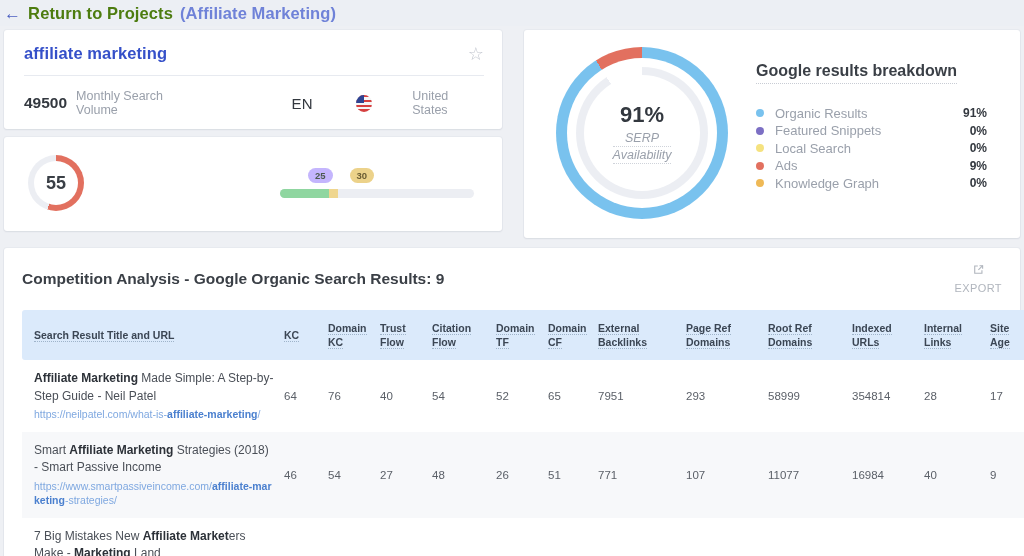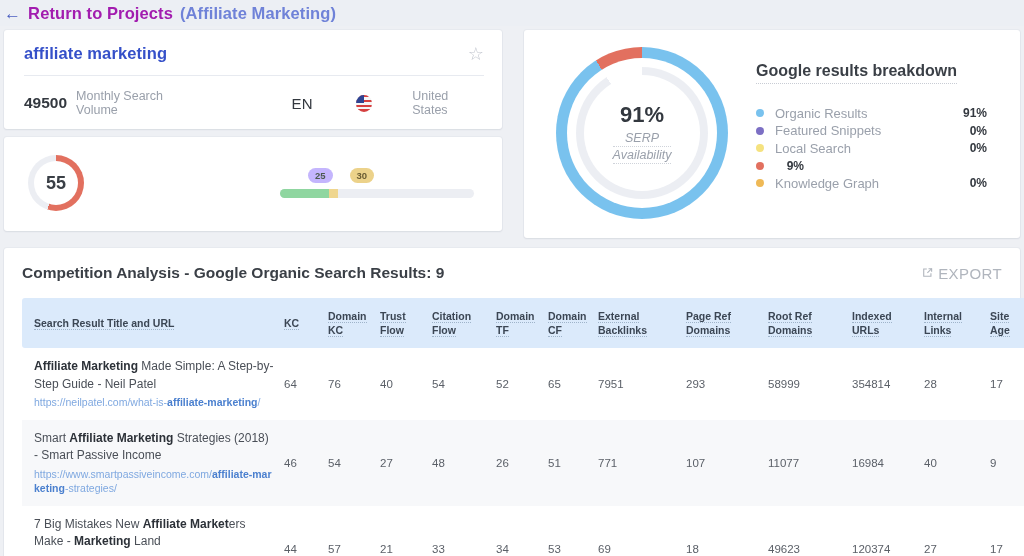--- a/index.html
+++ b/index.html
@@ -24,21 +24,21 @@
   .back-link {
     display: flex; align-items: center; gap: 7px;
     color: #4a5ec0;
     font-size: 16.5px;
     font-weight: bold;
     letter-spacing: .1px;
     cursor: pointer;
     white-space: nowrap;
   }
   .back-arrow { font-size: 17px; line-height: 1; font-weight: normal; display:inline-block; }
-  .back-label-main { color: #a21caf; }
+  .back-label-main { color: #4d7c0f; }
   .back-label-sub { color: #6f82d8; }
 
   
   .wrap { padding: 0 0 0 0; }
   .row-top { display: flex; gap: 0; padding: 0 0 0 0; }
   .col-left { width: 514px; padding: 4px 12px 0 4px; }
   .col-right { width: 510px; padding: 4px 4px 0 10px; }
 
   .card {
     background: #fff;
@@ -199,22 +199,23 @@
     padding: 16px 18px 0 18px;
     min-height: 290px;
   }
   .table-head-row {
     display: flex; align-items: center; justify-content: space-between;
     margin-bottom: 16px;
   }
   .table-title { font-size: 15.5px; font-weight: bold; color: #3a3f46; }
   .export-btn {
     display: flex; align-items: center; gap: 5px;
-    color: #b0b5bd; font-size: 15px; letter-spacing: .4px;
+    color: #b0b5bd; font-size: 11px; letter-spacing: .4px;
     cursor: pointer;
+    flex-direction: column;
   }
   .export-icon { font-size: 11px; }
 
   table { width: 100%; border-collapse: collapse; table-layout: fixed; }
   thead th {
     background: #dbeafb;
     color: #3b4654;
     font-size: 10.5px;
     font-weight: bold;
     text-align: left;
@@ -343,20 +344,21 @@
                 <span class="legend-label">Featured Snippets</span>
                 <span class="legend-val">0%</span>
               </div>
               <div class="legend-row">
                 <span class="dot" style="background: rgb(245, 226, 127);"></span>
                 <span class="legend-label">Local Search</span>
                 <span class="legend-val">0%</span>
               </div>
               <div class="legend-row">
                 <span class="dot" style="background: rgb(226, 112, 95);"></span>
+                <span class="legend-label">Ads</span>
                 <span class="legend-val">9%</span>
               </div>
               <div class="legend-row">
                 <span class="dot" style="background: rgb(239, 185, 86);"></span>
                 <span class="legend-label">Knowledge Graph</span>
                 <span class="legend-val">0%</span>
               </div>
             </div>
         </div>
       </div>

